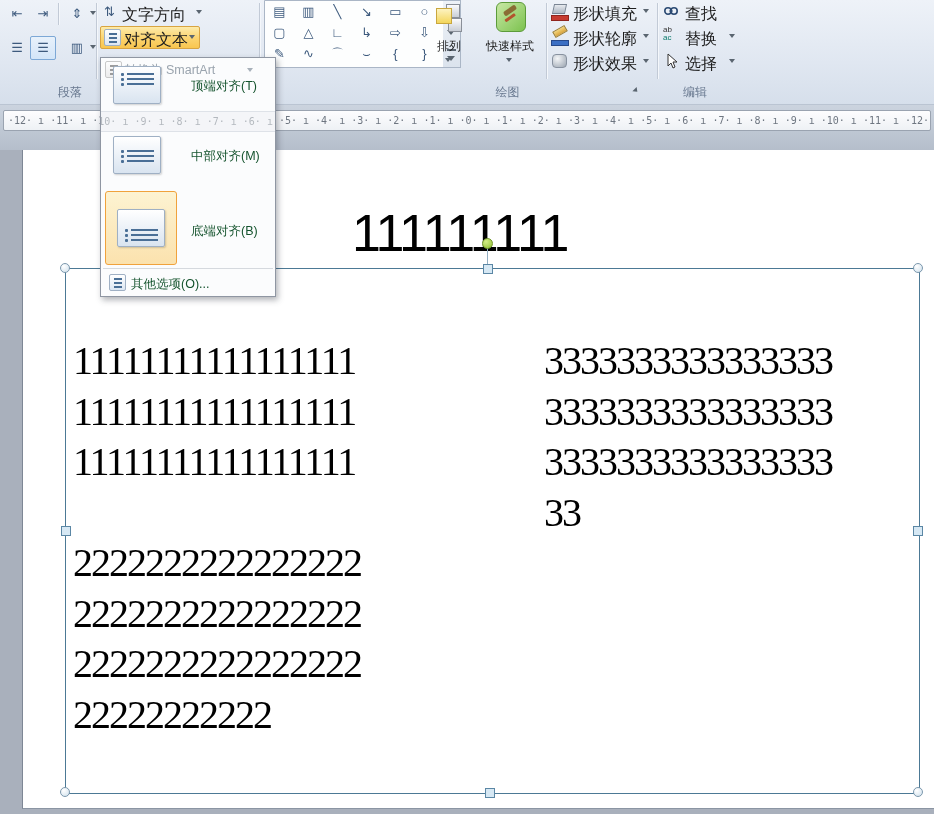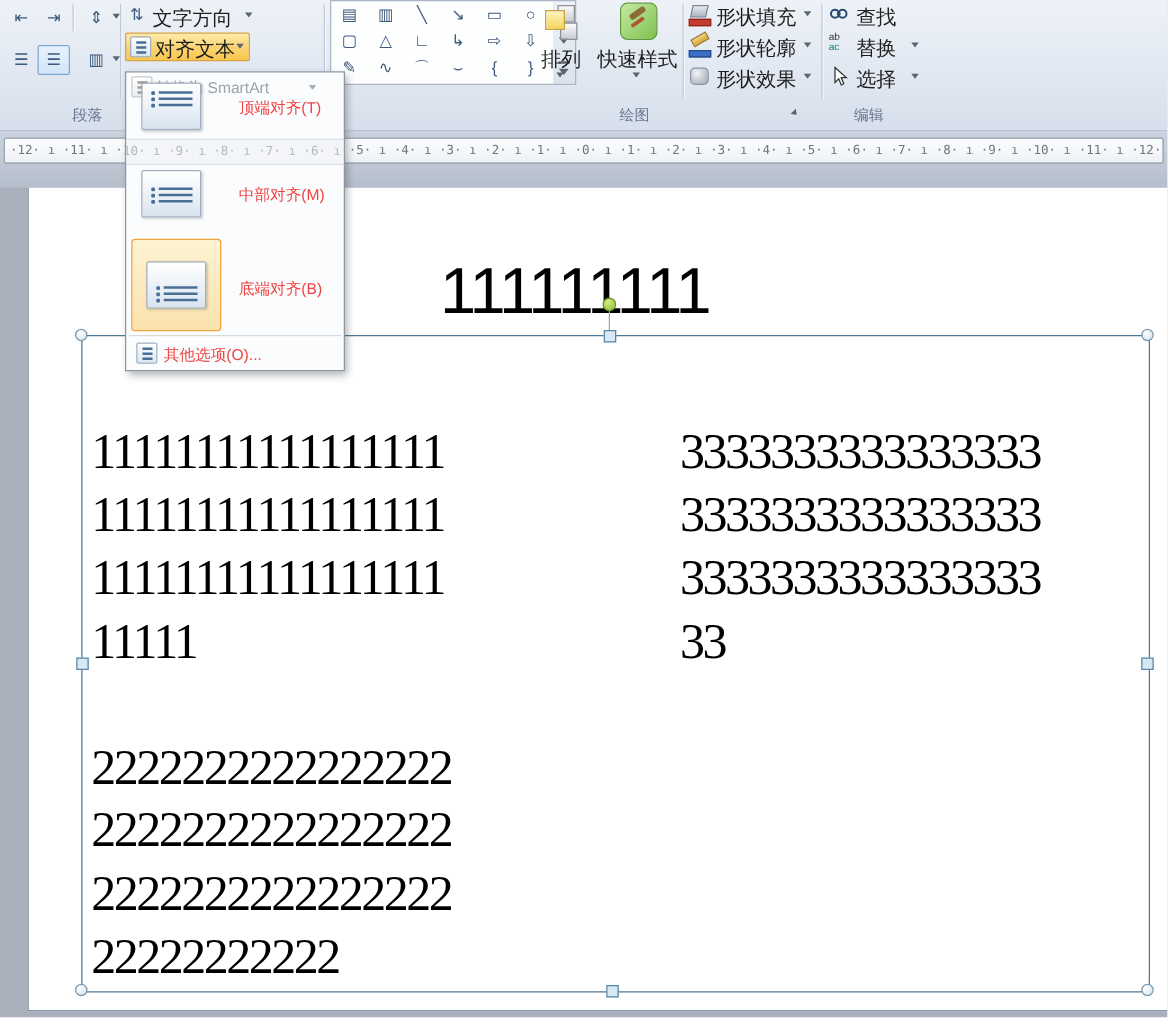--- a/index.html
+++ b/index.html
@@ -42,21 +42,21 @@
   .gsbar{position:absolute;left:443px;top:0;width:17px;height:66px;background:linear-gradient(#eef2f7,#dbe3ed);
          border:1px solid #aab6c6;border-left:none;}
   .gsb{position:absolute;left:1px;width:14px;height:20px;text-align:center;}
   .tri-up{display:inline-block;width:0;height:0;border:4px solid transparent;border-bottom:5px solid #aab4c0;margin-top:6px;}
   .tri-dn{display:inline-block;width:0;height:0;border:4px solid transparent;border-top:5px solid #5a6570;margin-top:8px;}
   .more-bar{display:block;margin:5px auto 0;width:9px;height:2px;background:#5a6570;}
   .more-bar + .tri-dn{margin-top:1px;}
 
   
   .bigbtn{position:absolute;top:0;height:80px;}
-  .bigbtn .blab{position:absolute;top:38px;width:100%;text-align:center;font-size:16px;color:#1e1e1e;font-family:Liberation Serif, serif;}
+  .bigbtn .blab{position:absolute;top:38px;width:100%;text-align:center;font-size:12px;color:#1e1e1e;font-family:Liberation Serif, serif;}
   .bigbtn .crt.abs{left:50%;margin-left:-4px;top:58px;}
   .arr-ico{position:absolute;left:50%;margin-left:-15px;top:2px;width:30px;height:32px;}
   .arr-ico .sq{position:absolute;border:1px solid #8a8f98;}
   .arr-ico .back1{left:12px;top:2px;width:12px;height:12px;background:linear-gradient(#fbfbfc,#c9ced6);}
   .arr-ico .back2{left:14px;top:16px;width:12px;height:12px;background:linear-gradient(#fbfbfc,#c9ced6);}
   .arr-ico .front{left:2px;top:6px;width:14px;height:14px;background:linear-gradient(#fdf3c1,#f3d65c);border-color:#c9a73e;}
   .qs-ico{position:absolute;left:50%;margin-left:-14px;top:2px;width:28px;height:28px;border-radius:6px;
           background:linear-gradient(135deg,#c8e8a4,#7cc24f);border:1px solid #5c9b3a;}
   .qs-ico:after{content:"";position:absolute;left:6px;top:5px;width:14px;height:5px;background:#8a6d35;
           border-radius:2px;transform:rotate(-35deg);box-shadow:-4px 6px 0 -1px #b3542e;}
@@ -100,21 +100,21 @@
   .h-ci{position:absolute;width:8px;height:8px;background:radial-gradient(circle at 35% 30%,#ffffff,#cfe0ec);
         border:1px solid #7c98ad;border-radius:50%;z-index:6;}
   .h-rot{position:absolute;left:482px;top:238px;width:9px;height:9px;border-radius:50%;z-index:6;
          background:radial-gradient(circle at 35% 30%,#d3ed86,#8fbf32);border:1px solid #6f9428;}
   .h-stem{position:absolute;left:487px;top:248px;width:1px;height:20px;background:#93aec2;z-index:5;}
 
   
   .menu{position:absolute;left:100px;top:57px;width:174px;height:238px;background:#fbfcfd;
         border:1px solid #8f96a2;box-shadow:2px 3px 6px rgba(50,55,65,.38);z-index:50;}
   .mi{position:absolute;left:0;width:100%;}
-  .mi-label{position:absolute;font-size:12.5px;color:#ef4444;white-space:nowrap;}
+  .mi-label{position:absolute;font-size:12.5px;color:#14532d;white-space:nowrap;}
   .smartart .mi-label{color:#9aa4ae;}
   .doc{position:absolute;width:46px;height:36px;background:linear-gradient(#ffffff,#d9e4f0);
        border:1px solid #9fb0c4;border-radius:2px;box-shadow:1px 1px 2px rgba(0,0,0,.18);}
   .doc i{position:absolute;display:block;background:#4a6f96;}
   .doc .ln{left:13px;width:27px;height:2px;}
   .doc .d{left:7px;width:3px;height:3px;border-radius:1px;}
   .doc.top{--o:6px}.doc.mid{--o:13px}.doc.bot{--o:19px}
   .doc .p1{top:var(--o)} .doc .p2{top:calc(var(--o) + 5px)} .doc .p3{top:calc(var(--o) + 10px)}
   .sel-box{position:absolute;left:4px;top:133px;width:70px;height:72px;border:1px solid #f0a23c;border-radius:3px;
            background:linear-gradient(#fdf3d2,#fbe2ae);}
@@ -271,21 +271,20 @@
   </div>
 
   <div class="slide"></div>
   <div class="slide-title">111111111</div>
 
   <div class="textbox"></div>
   <div class="col col1">
       <div class="tline">11111111111111111</div>
       <div class="tline">11111111111111111</div>
       <div class="tline">11111111111111111</div>
-      <div class="tline">11111</div>
       <div class="tline">&nbsp;</div>
       <div class="tline">2222222222222222</div>
       <div class="tline">2222222222222222</div>
       <div class="tline">2222222222222222</div>
       <div class="tline">22222222222</div>
     </div>
   <div class="col col2">
       <div class="tline">3333333333333333</div>
       <div class="tline">3333333333333333</div>
       <div class="tline">3333333333333333</div>

